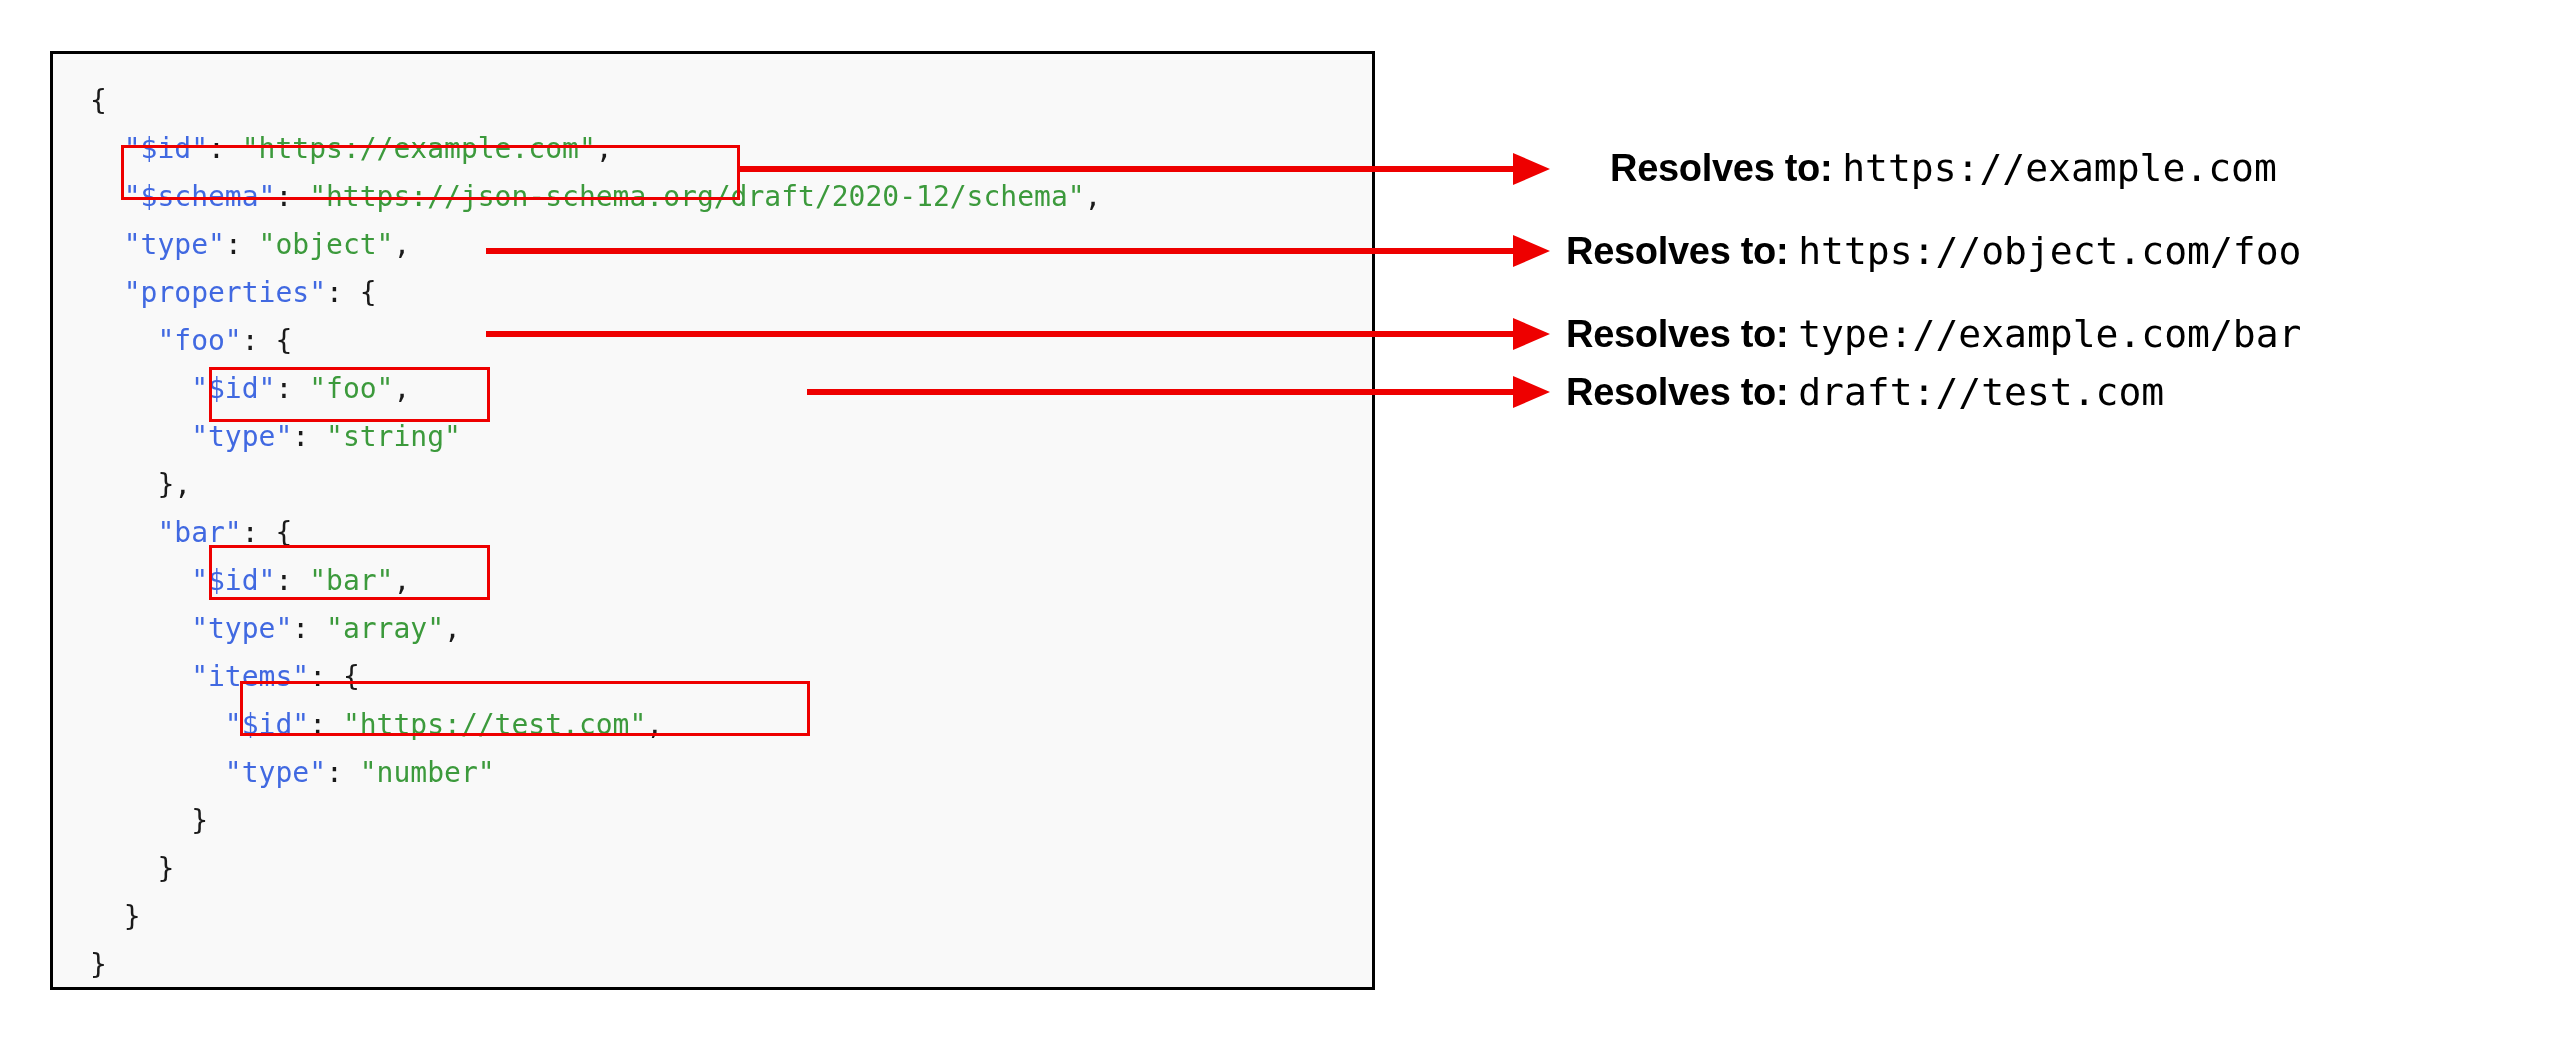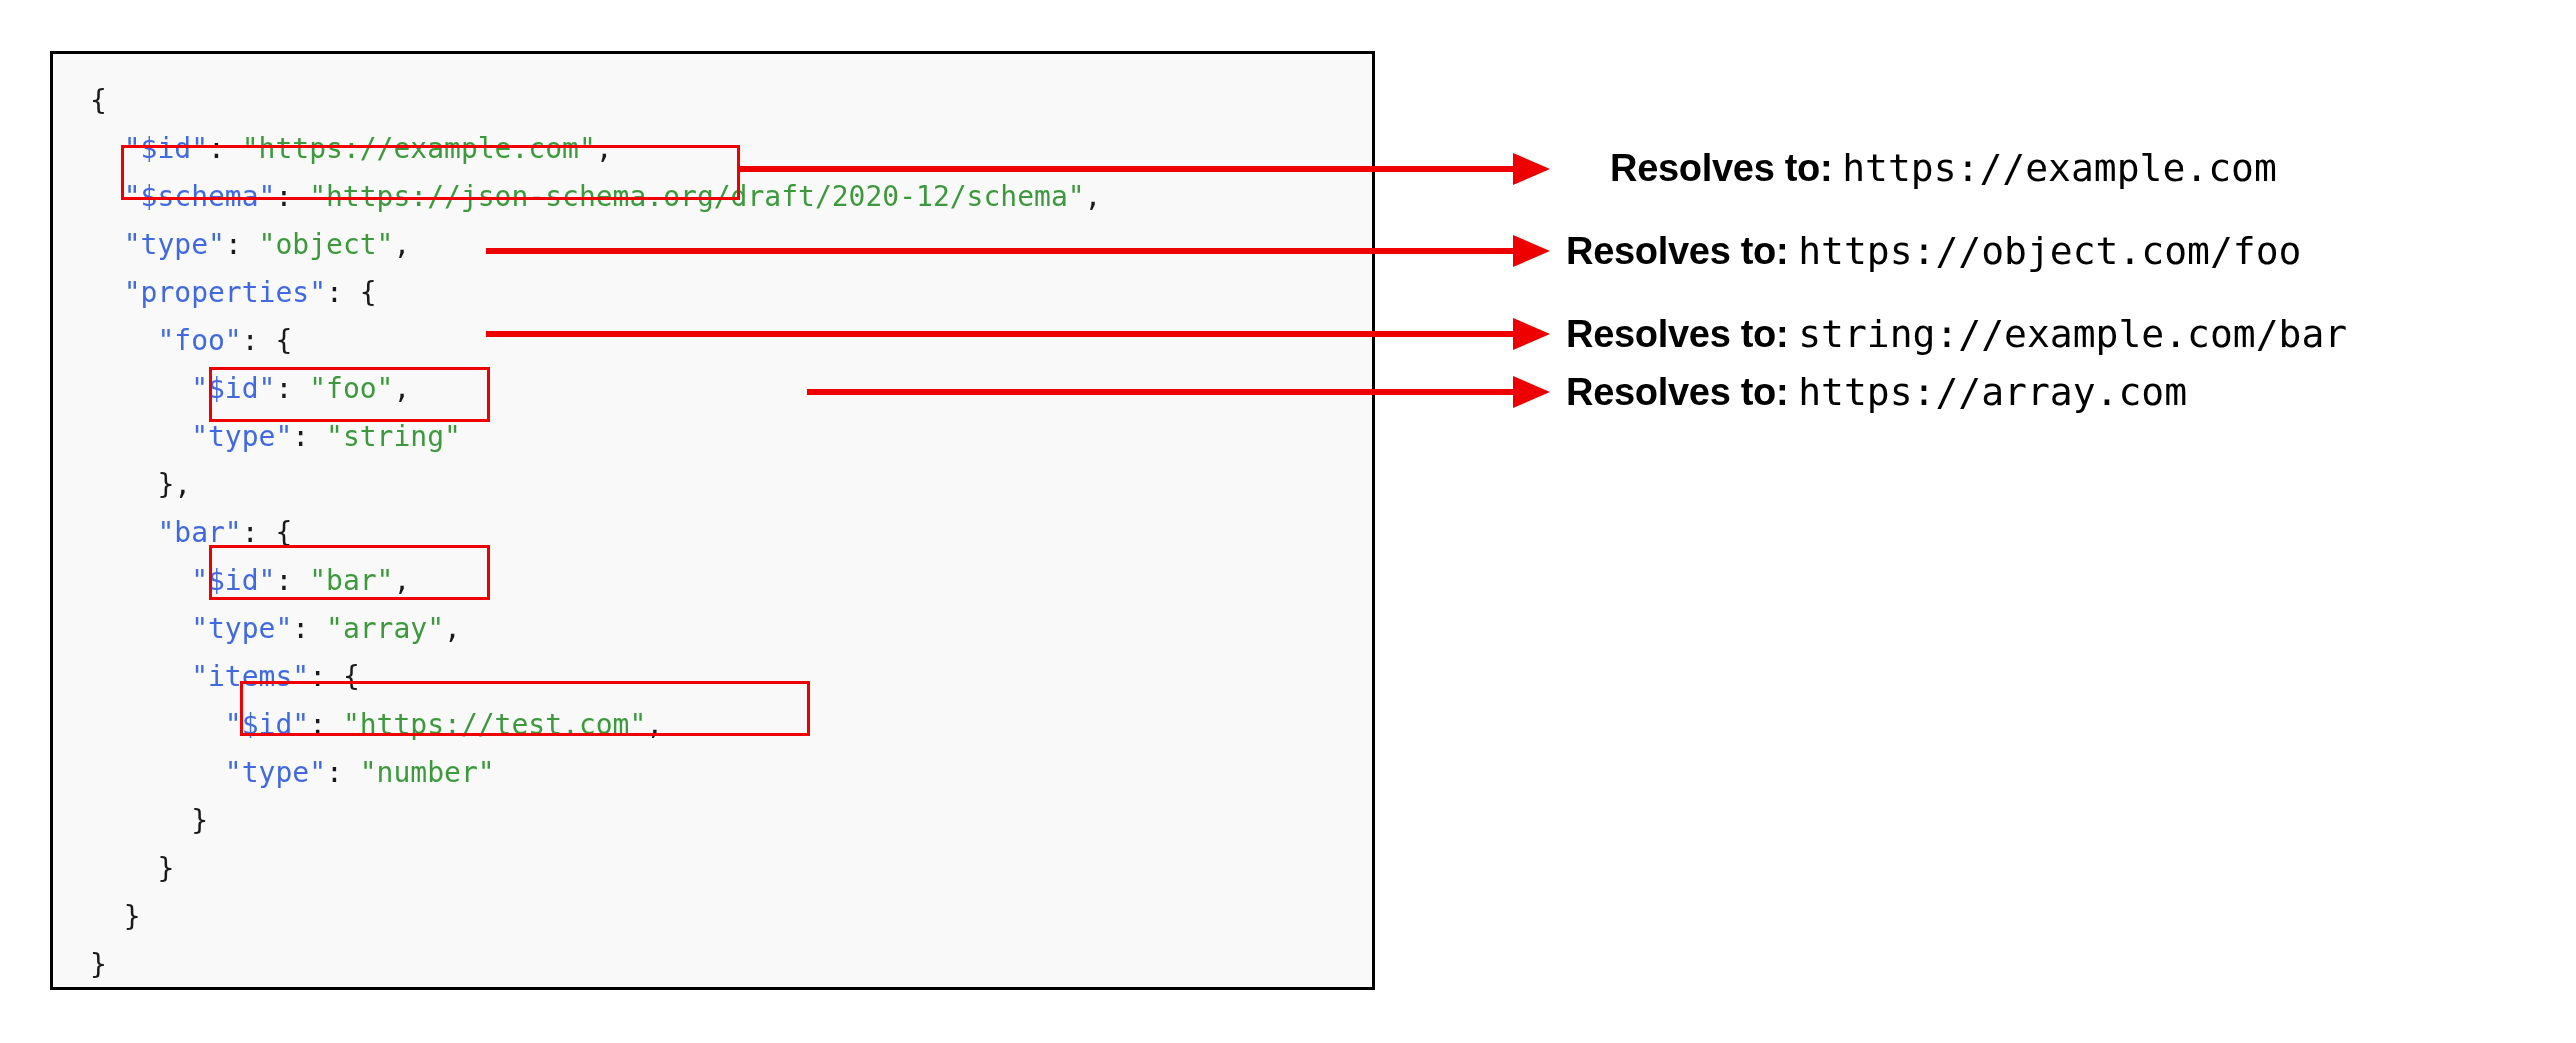--- a/index.html
+++ b/index.html
@@ -126,16 +126,16 @@
       <div class="head" style="left: 1027px;"></div>
     </div>
     <div class="arrow" style="left: 807px; top: 392px; width: 743px;">
       <div class="shaft" style="width: 709px;"></div>
       <div class="head" style="left: 706px;"></div>
     </div>
   </div>
 <div id="annotation-layer">
     <div class="annotation" style="left: 1566px; top: 149px; margin-left: 44px;"><span class="ann-label">Resolves to:</span><span class="ann-url">https://example.com</span></div>
     <div class="annotation" style="left: 1566px; top: 232px;"><span class="ann-label">Resolves to:</span><span class="ann-url">https://object.com/foo</span></div>
-    <div class="annotation" style="left: 1566px; top: 315px;"><span class="ann-label">Resolves to:</span><span class="ann-url">string://example.com/bar</span></div>
-    <div class="annotation" style="left: 1566px; top: 373px;"><span class="ann-label">Resolves to:</span><span class="ann-url">https://array.com</span></div>
+    <div class="annotation" style="left: 1566px; top: 315px;"><span class="ann-label">Resolves to:</span><span class="ann-url">type://example.com/bar</span></div>
+    <div class="annotation" style="left: 1566px; top: 373px;"><span class="ann-label">Resolves to:</span><span class="ann-url">draft://test.com</span></div>
   </div>
 
 
 </body></html>

